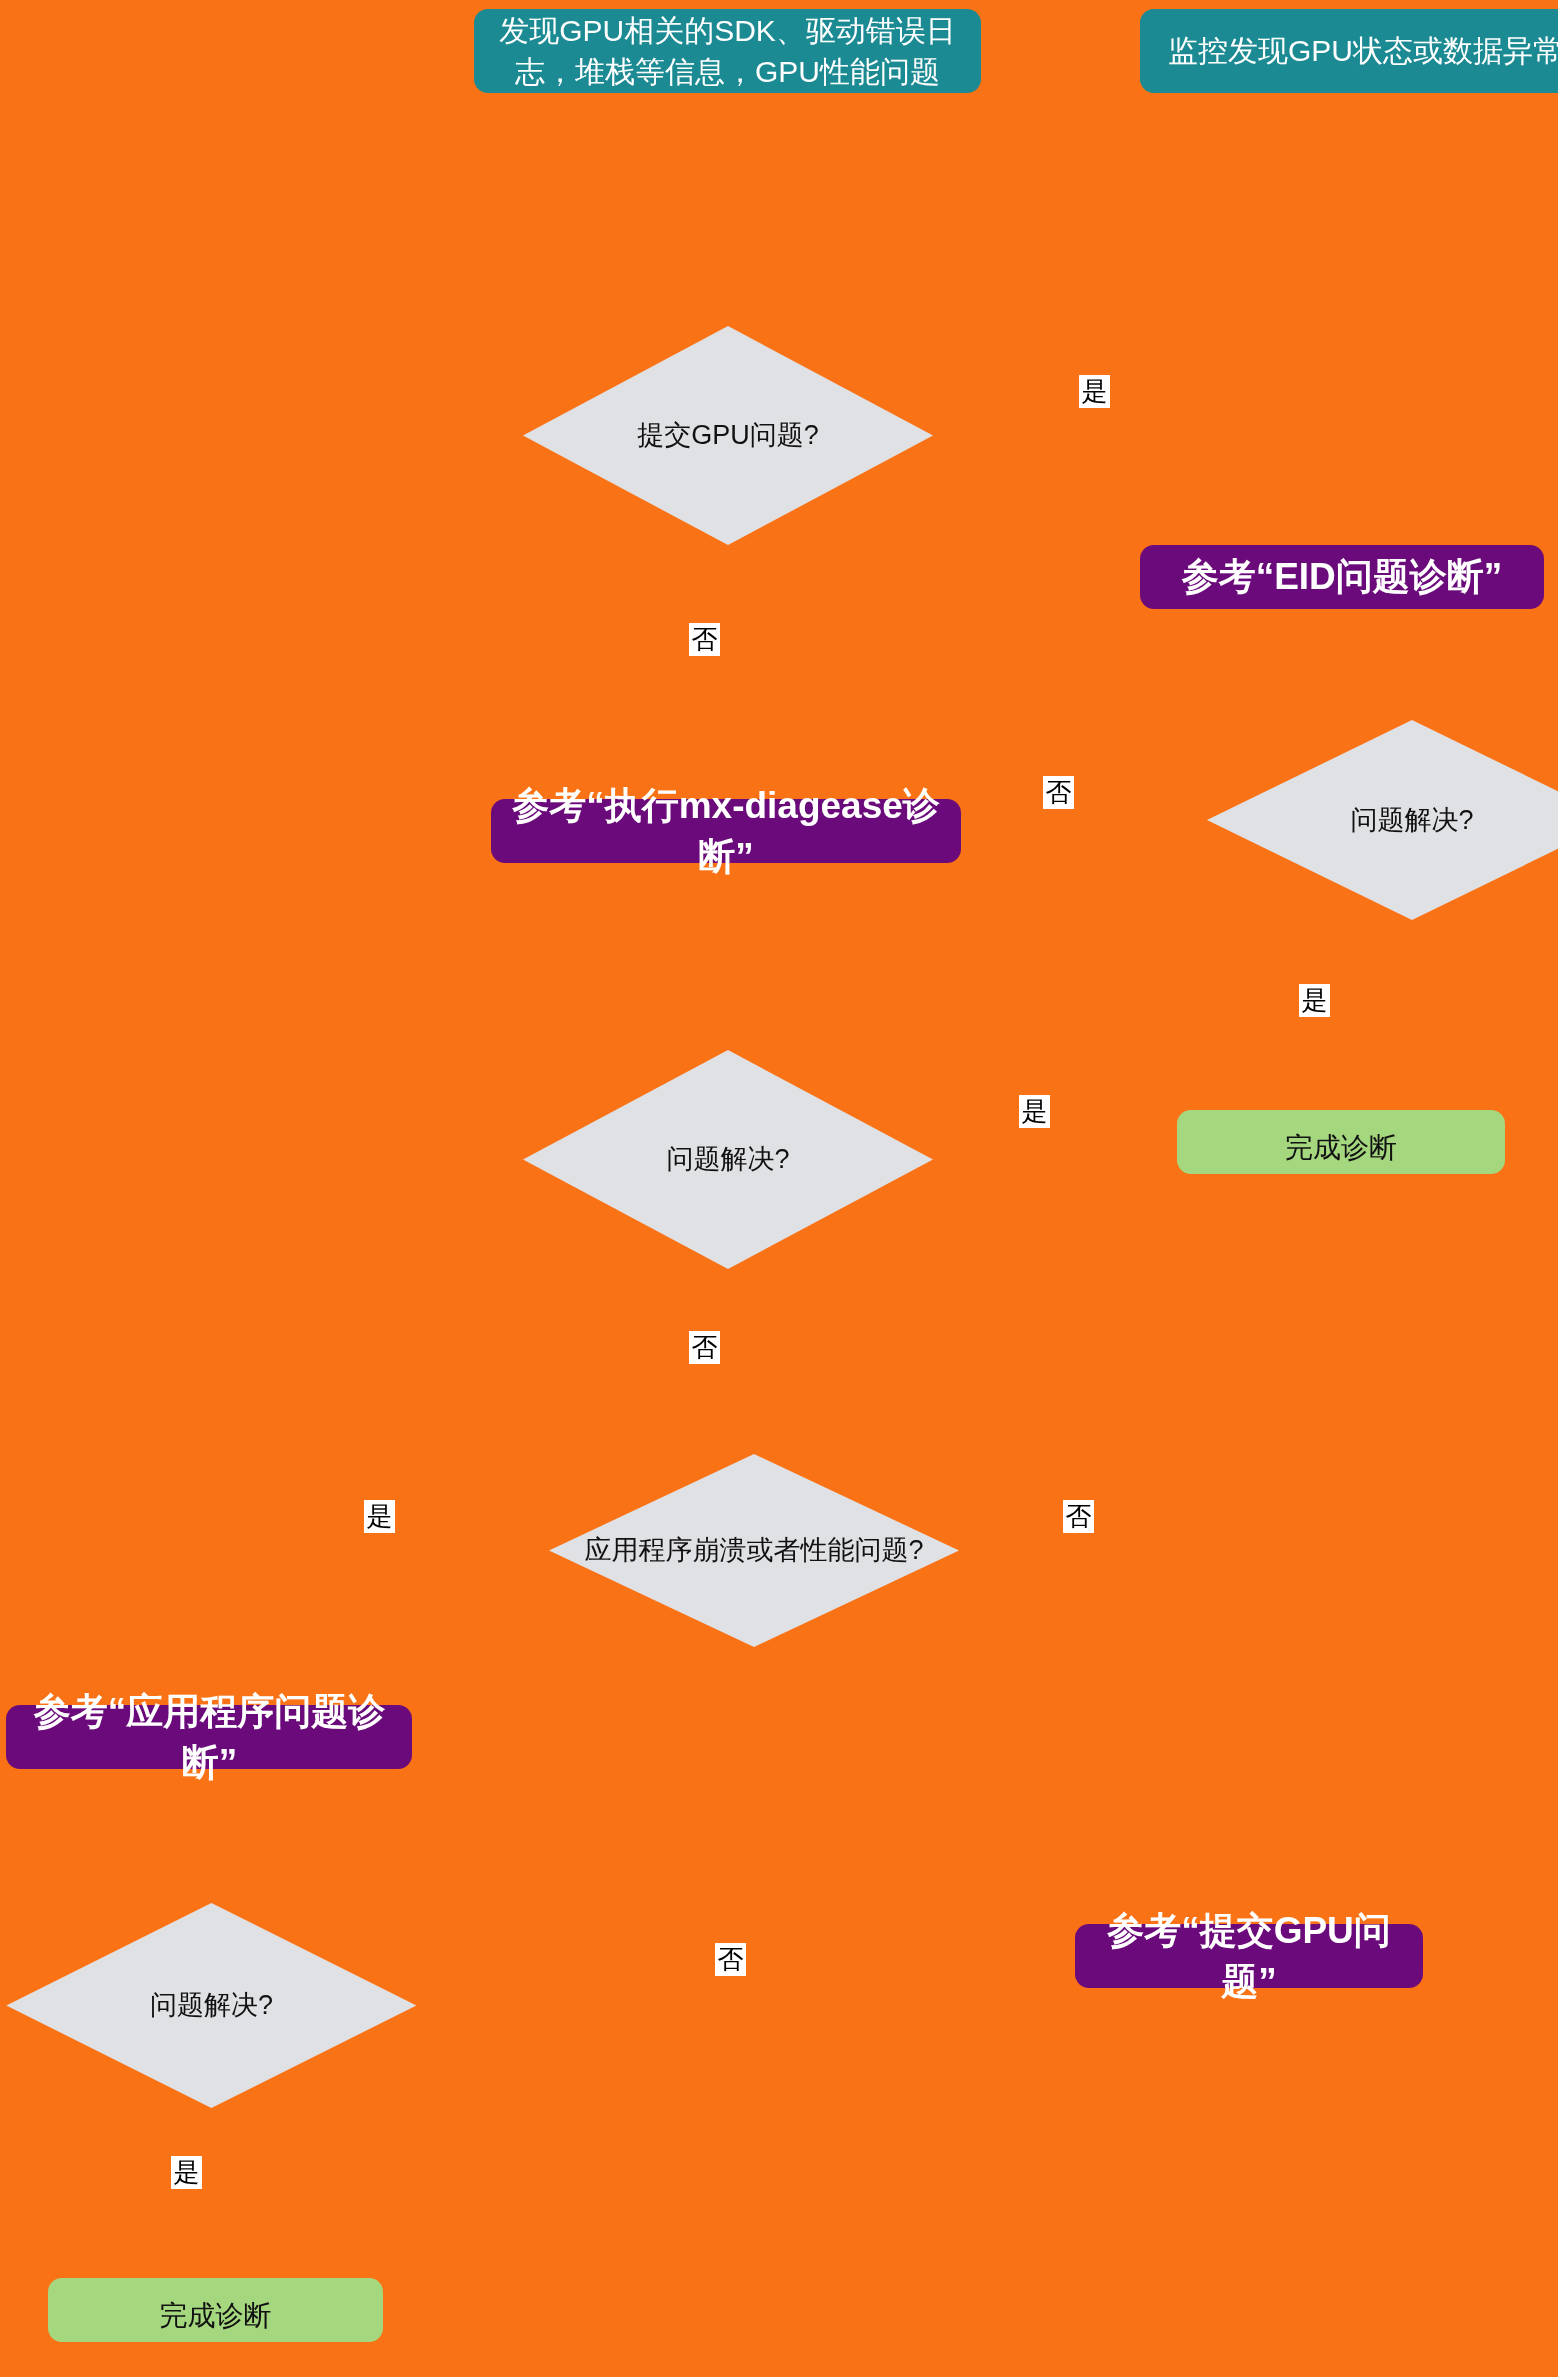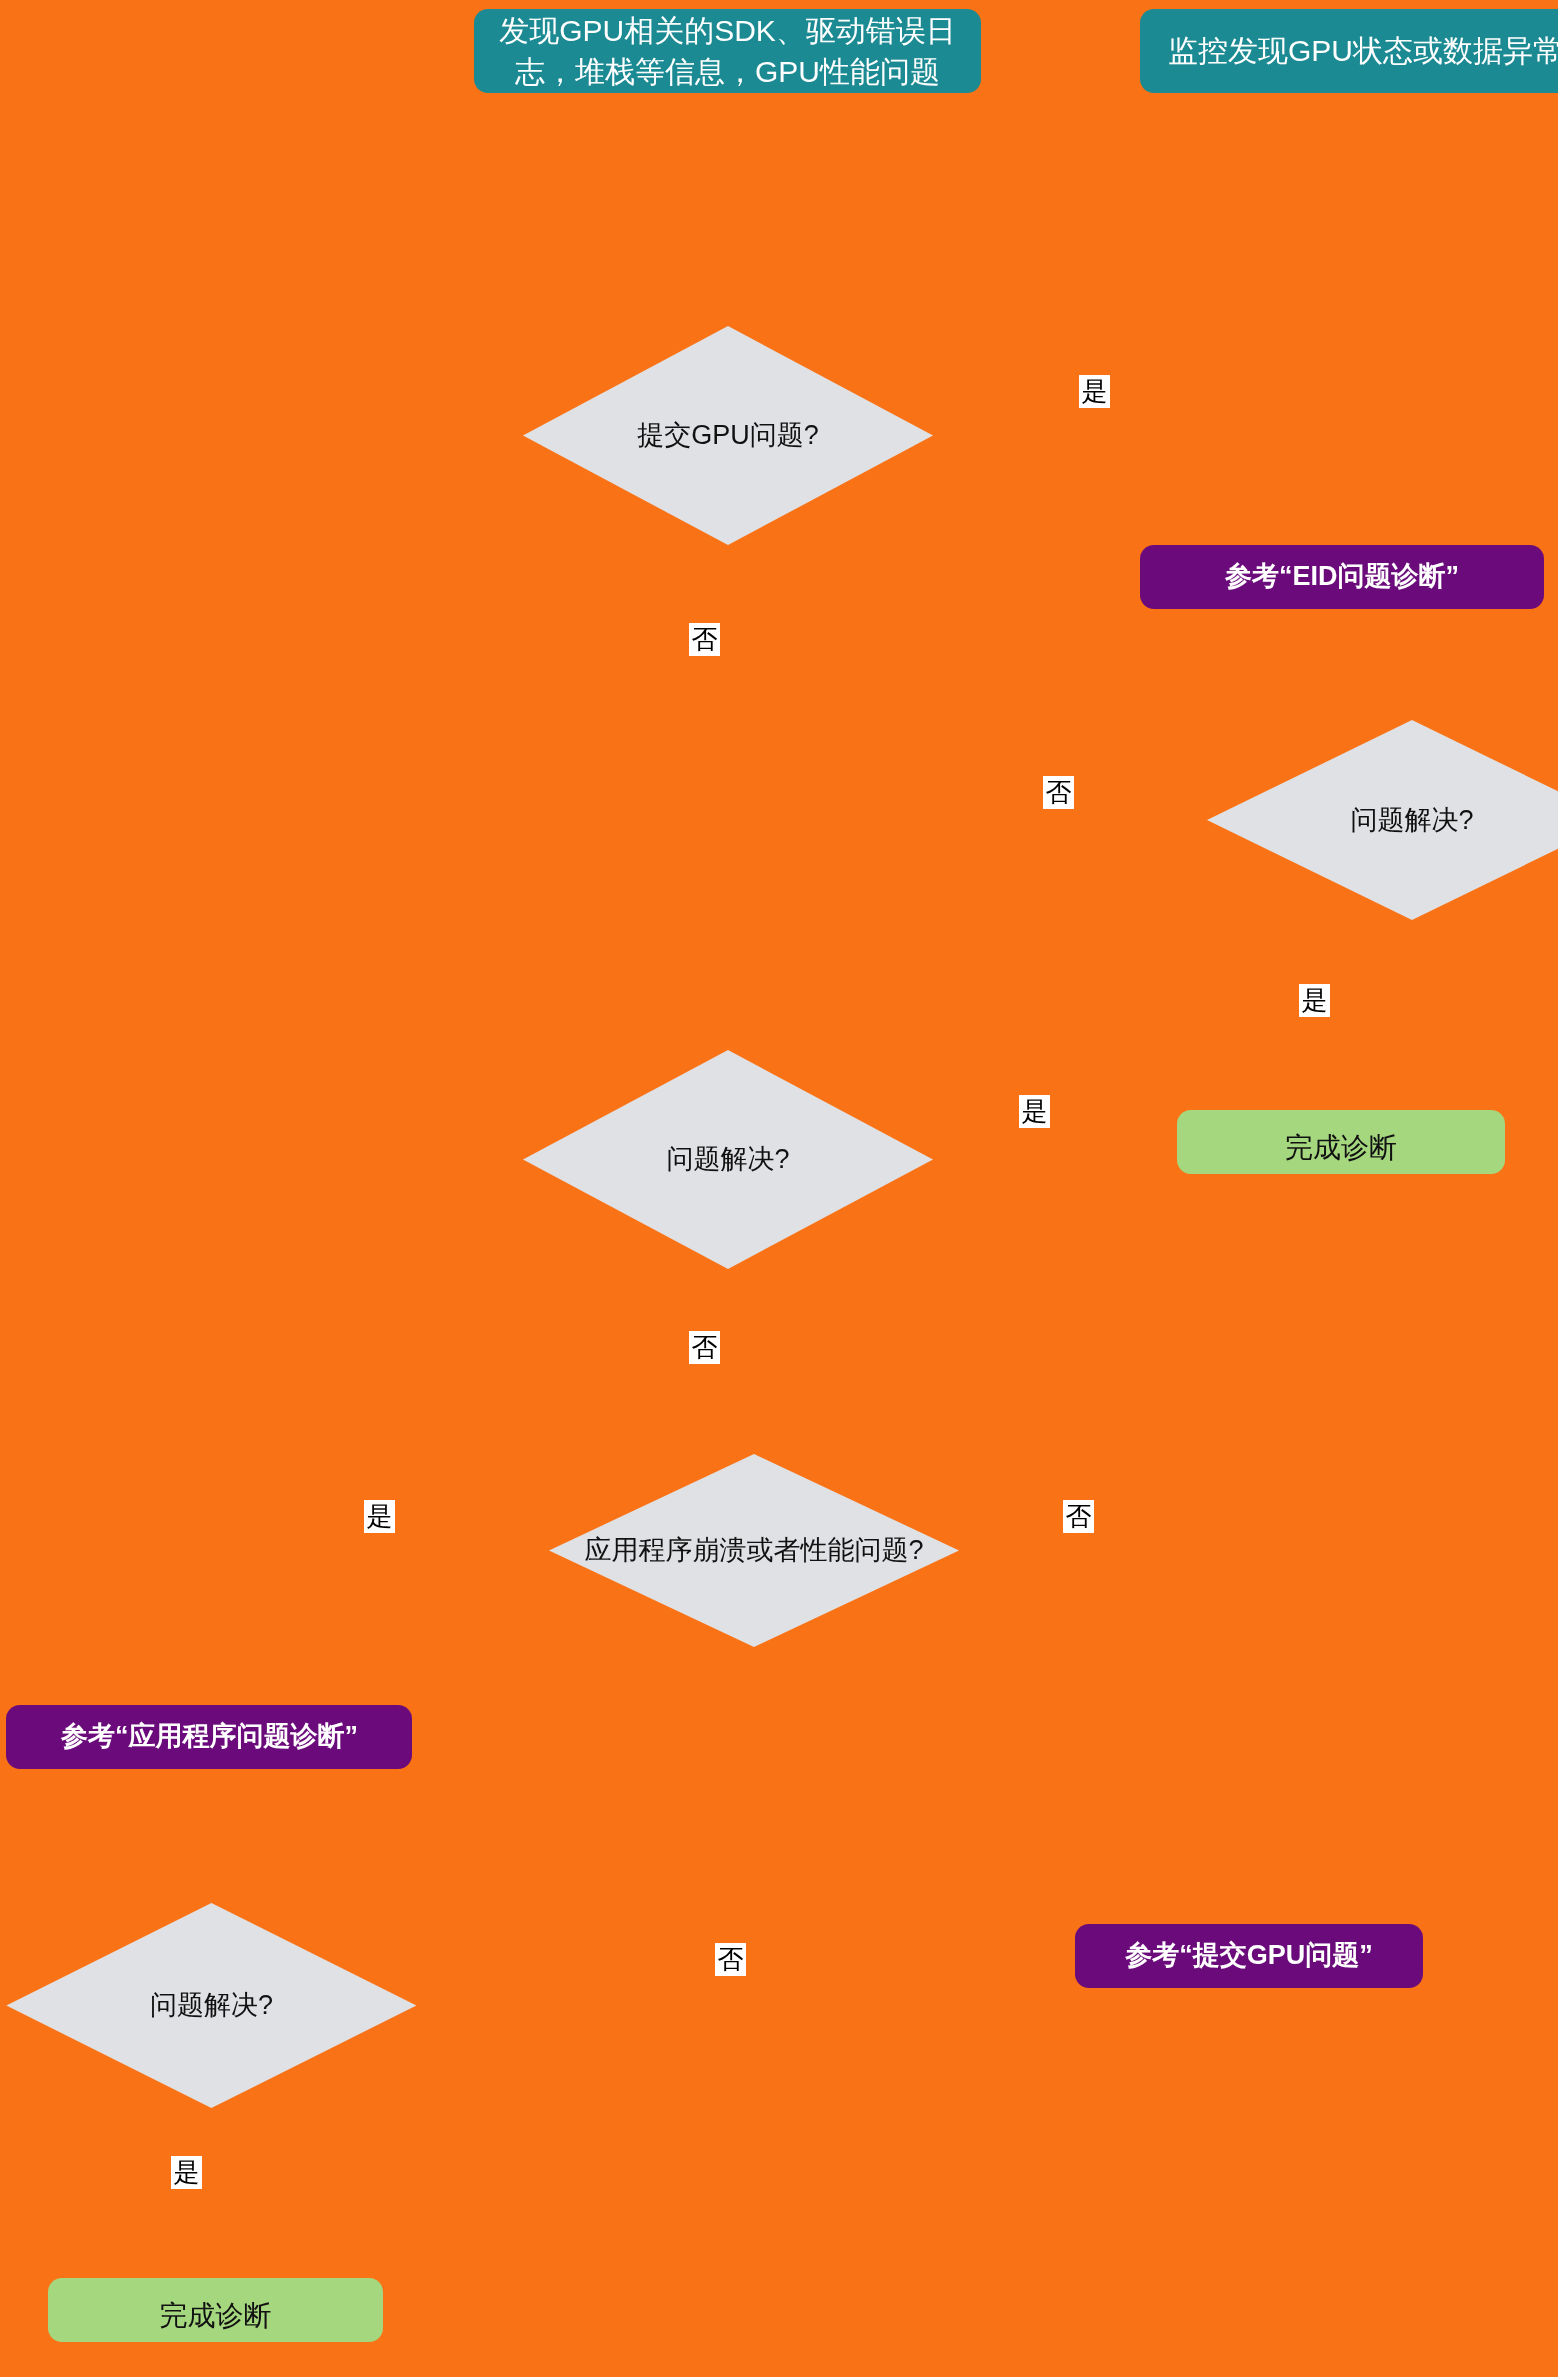--- a/index.html
+++ b/index.html
@@ -37,21 +37,21 @@
 
   .teal {
     background: #1b8a93;
     color: #ffffff;
     font-size: 30px;
     font-weight: 400;
   }
   .purple {
     background: #6b0b7b;
     color: #ffffff;
-    font-size: 27px;
+    font-size: 37px;
     font-weight: 700;
   }
   .green {
     background: #a5d77f;
     color: #111111;
     font-size: 28px;
     font-weight: 400;
     align-items: flex-end;
   }
 
@@ -118,20 +118,23 @@
 
   <div class="diamond" style="left:1207px; top:720px; width:410px; height:200px;">
     <div class="shape"></div>
     <div class="node-text">问题解决?</div>
   </div>
 
   <div class="edge-label" style="left:1043px; top:776px;">否</div>
 
   <div class="edge-label" style="left:1299px; top:984px;">是</div>
 
+  <div class="node-box purple" style="left:491px; top:799px; width:470px; height:64px;">
+    <span class="node-text">参考“执行mx-diagease诊断”</span>
+  </div>
 
   <div class="node-box green" style="left:1177px; top:1110px; width:328px; height:64px;">
     <span class="node-text">完成诊断</span>
   </div>
 
   <div class="diamond" style="left:523px; top:1050px; width:410px; height:219px;">
     <div class="shape"></div>
     <div class="node-text">问题解决?</div>
   </div>
 

